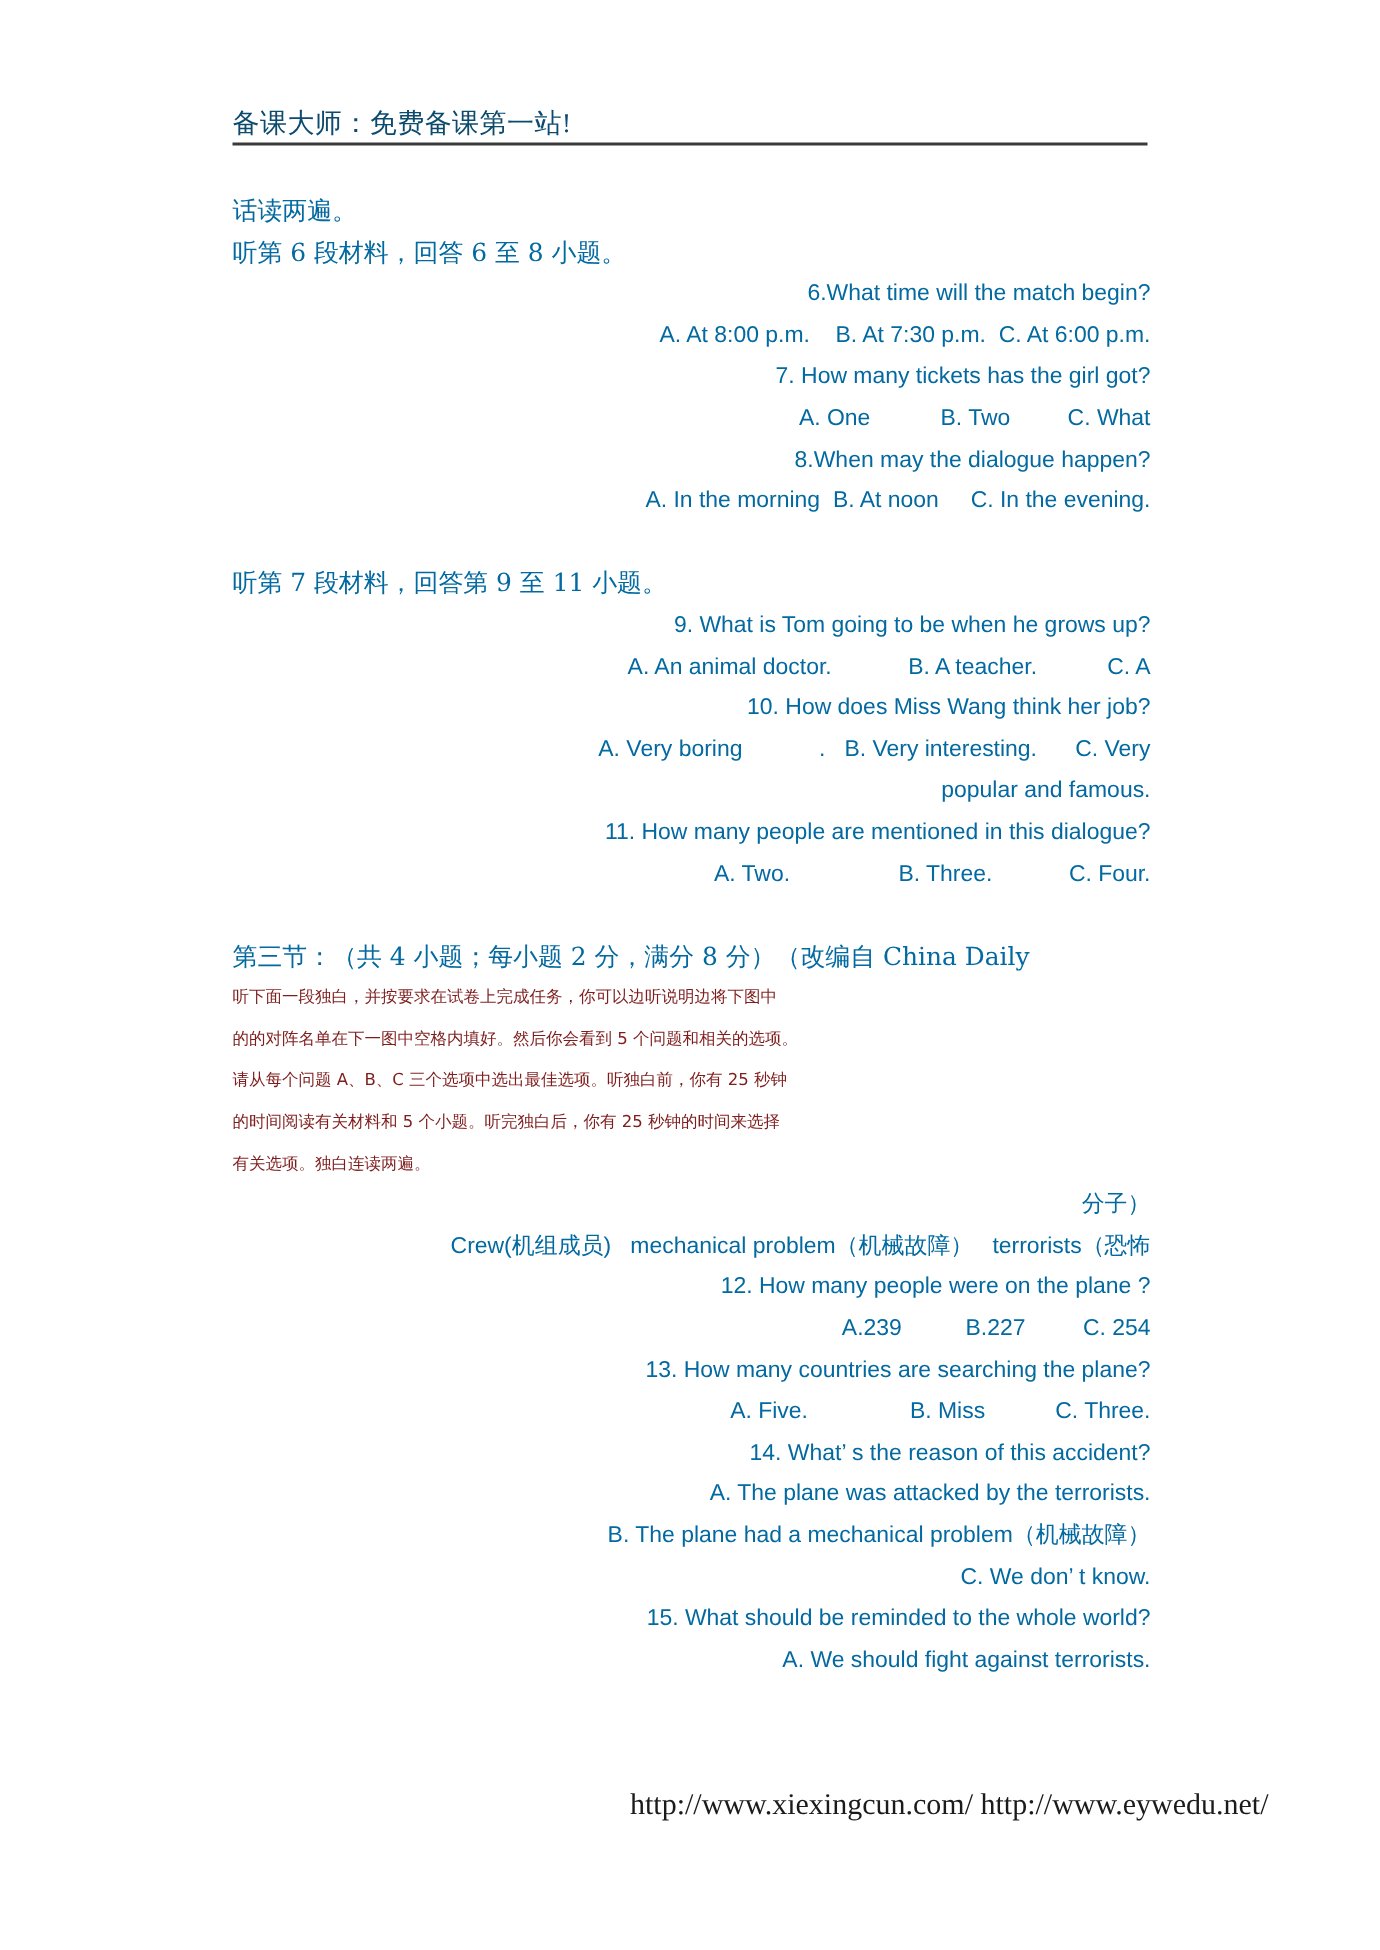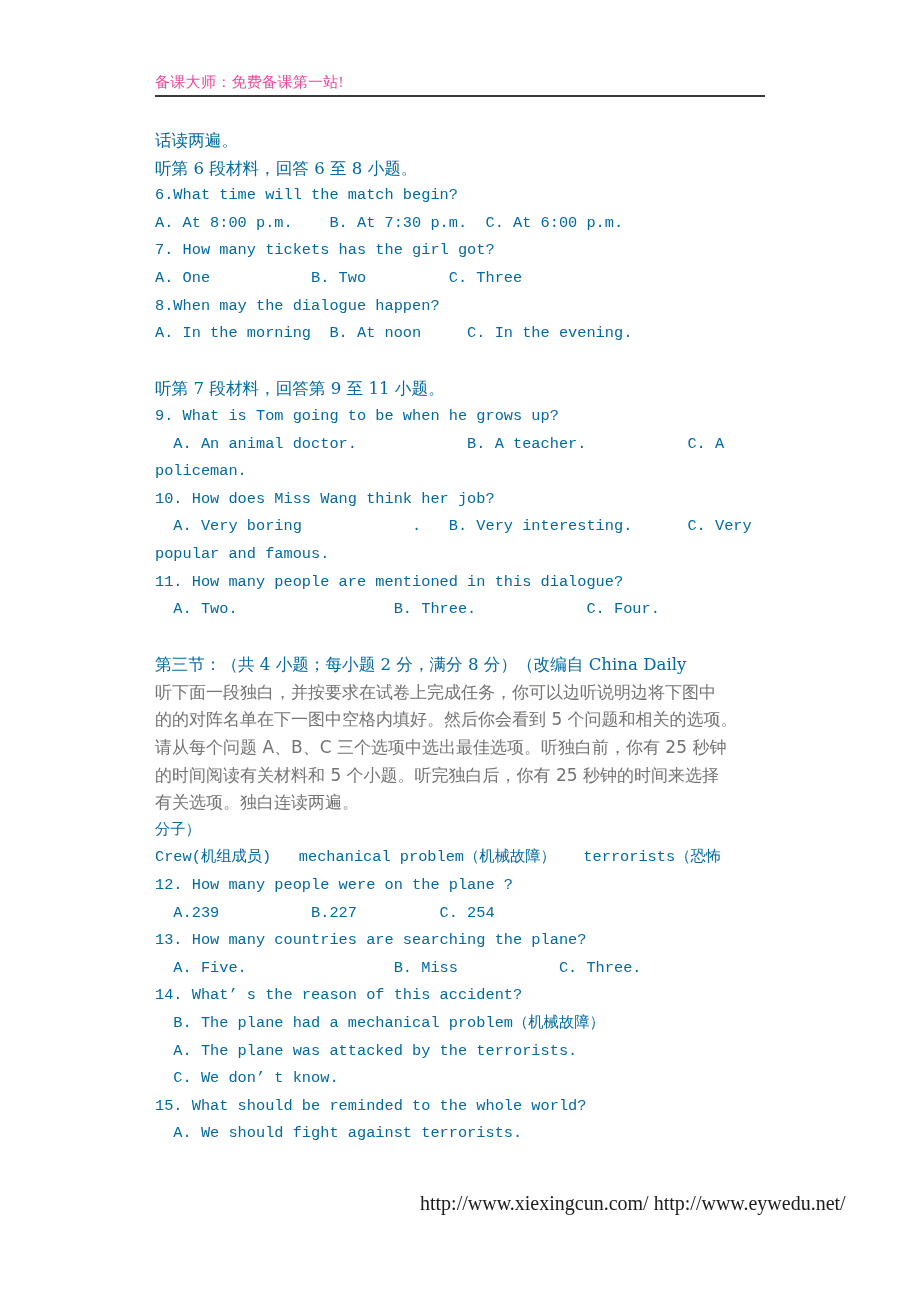--- a/index.html
+++ b/index.html
@@ -27,24 +27,24 @@
 
   
   .header-block {
     position: absolute;
     left: 155px;
     top: 72px;
     width: 610px;
   }
   .header-title {
     font-family: "Liberation Serif", "DejaVu Serif", serif;
-    font-size: 15px;
+    font-size: 18px;
     line-height: 20px;
     letter-spacing: 0.3px;
-    color: #ec4899;
+    color: #0c4a6e;
     white-space: nowrap;
   }
   .header-rule {
     margin-top: 3px;
     height: 2px;
     background: #3a3a3a;
     width: 610px;
   }
 
   
@@ -57,38 +57,39 @@
 
   .line {
     font-size: 17.2px;
     line-height: 27.6px;
     white-space: pre;
     color: #0369a1;
   }
 
   
   .mono {
-    font-family: Liberation Mono, monospace;
+    font-family: Liberation Sans, sans-serif;
     font-size: 15.3px;
     letter-spacing: 0px;
+    text-align: right;
   }
 
   
   .cn {
     font-family: "DejaVu Serif", "Liberation Serif", serif;
     font-size: 16.6px;
   }
 
   
   .cn-para {
     font-family: "DejaVu Sans", "Liberation Sans", sans-serif;
-    font-size: 17px;
+    font-size: 11px;
     line-height: 27.6px;
     white-space: pre;
-    color: #737373;
+    color: #7f1d1d;
   }
 
   .blank {
     height: 27.6px;
   }
 
   
   .footer-block {
     position: absolute;
     left: 0;
@@ -115,49 +116,48 @@
     <div class="header-title">备课大师：免费备课第一站!</div>
     <div class="header-rule"></div>
   </div>
 
   <div class="body-block" id="body-block">
       <div class="line cn">话读两遍。</div>
       <div class="line cn">听第 6 段材料，回答 6 至 8 小题。</div>
       <div class="line mono">6.What time will the match begin?</div>
       <div class="line mono">A. At 8:00 p.m.    B. At 7:30 p.m.  C. At 6:00 p.m.</div>
       <div class="line mono">7. How many tickets has the girl got?</div>
-      <div class="line mono">A. One           B. Two         C. Three</div>
+      <div class="line mono">A. One           B. Two         C. What</div>
       <div class="line mono">8.When may the dialogue happen?</div>
       <div class="line mono">A. In the morning  B. At noon     C. In the evening.</div>
       <div class="blank"></div>
       <div class="line cn">听第 7 段材料，回答第 9 至 11 小题。</div>
       <div class="line mono">9. What is Tom going to be when he grows up?</div>
       <div class="line mono">  A. An animal doctor.            B. A teacher.           C. A</div>
-      <div class="line mono">policeman.</div>
       <div class="line mono">10. How does Miss Wang think her job?</div>
       <div class="line mono">  A. Very boring            .   B. Very interesting.      C. Very</div>
       <div class="line mono">popular and famous.</div>
       <div class="line mono">11. How many people are mentioned in this dialogue?</div>
       <div class="line mono">  A. Two.                 B. Three.            C. Four.</div>
       <div class="blank"></div>
       <div class="line cn">第三节：（共 4 小题；每小题 2 分，满分 8 分）（改编自 China Daily</div>
       <div class="cn-para">听下面一段独白，并按要求在试卷上完成任务，你可以边听说明边将下图中</div>
       <div class="cn-para">的的对阵名单在下一图中空格内填好。然后你会看到 5 个问题和相关的选项。</div>
       <div class="cn-para">请从每个问题 A、B、C 三个选项中选出最佳选项。听独白前，你有 25 秒钟</div>
       <div class="cn-para">的时间阅读有关材料和 5 个小题。听完独白后，你有 25 秒钟的时间来选择</div>
       <div class="cn-para">有关选项。独白连读两遍。</div>
       <div class="line mono">分子）</div>
       <div class="line mono">Crew(机组成员)   mechanical problem（机械故障）   terrorists（恐怖</div>
       <div class="line mono">12. How many people were on the plane ?</div>
       <div class="line mono">  A.239          B.227         C. 254</div>
       <div class="line mono">13. How many countries are searching the plane?</div>
       <div class="line mono">  A. Five.                B. Miss           C. Three.</div>
       <div class="line mono">14. What’ s the reason of this accident?</div>
+      <div class="line mono">  A. The plane was attacked by the terrorists.</div>
       <div class="line mono">  B. The plane had a mechanical problem（机械故障）</div>
-      <div class="line mono">  A. The plane was attacked by the terrorists.</div>
       <div class="line mono">  C. We don’ t know.</div>
       <div class="line mono">15. What should be reminded to the whole world?</div>
       <div class="line mono">  A. We should fight against terrorists.</div>
     </div>
 
   <div class="footer-block">
     <div class="footer-url">http://www.xiexingcun.com/ http://www.eywedu.net/</div>
   </div>
 
 </div>

